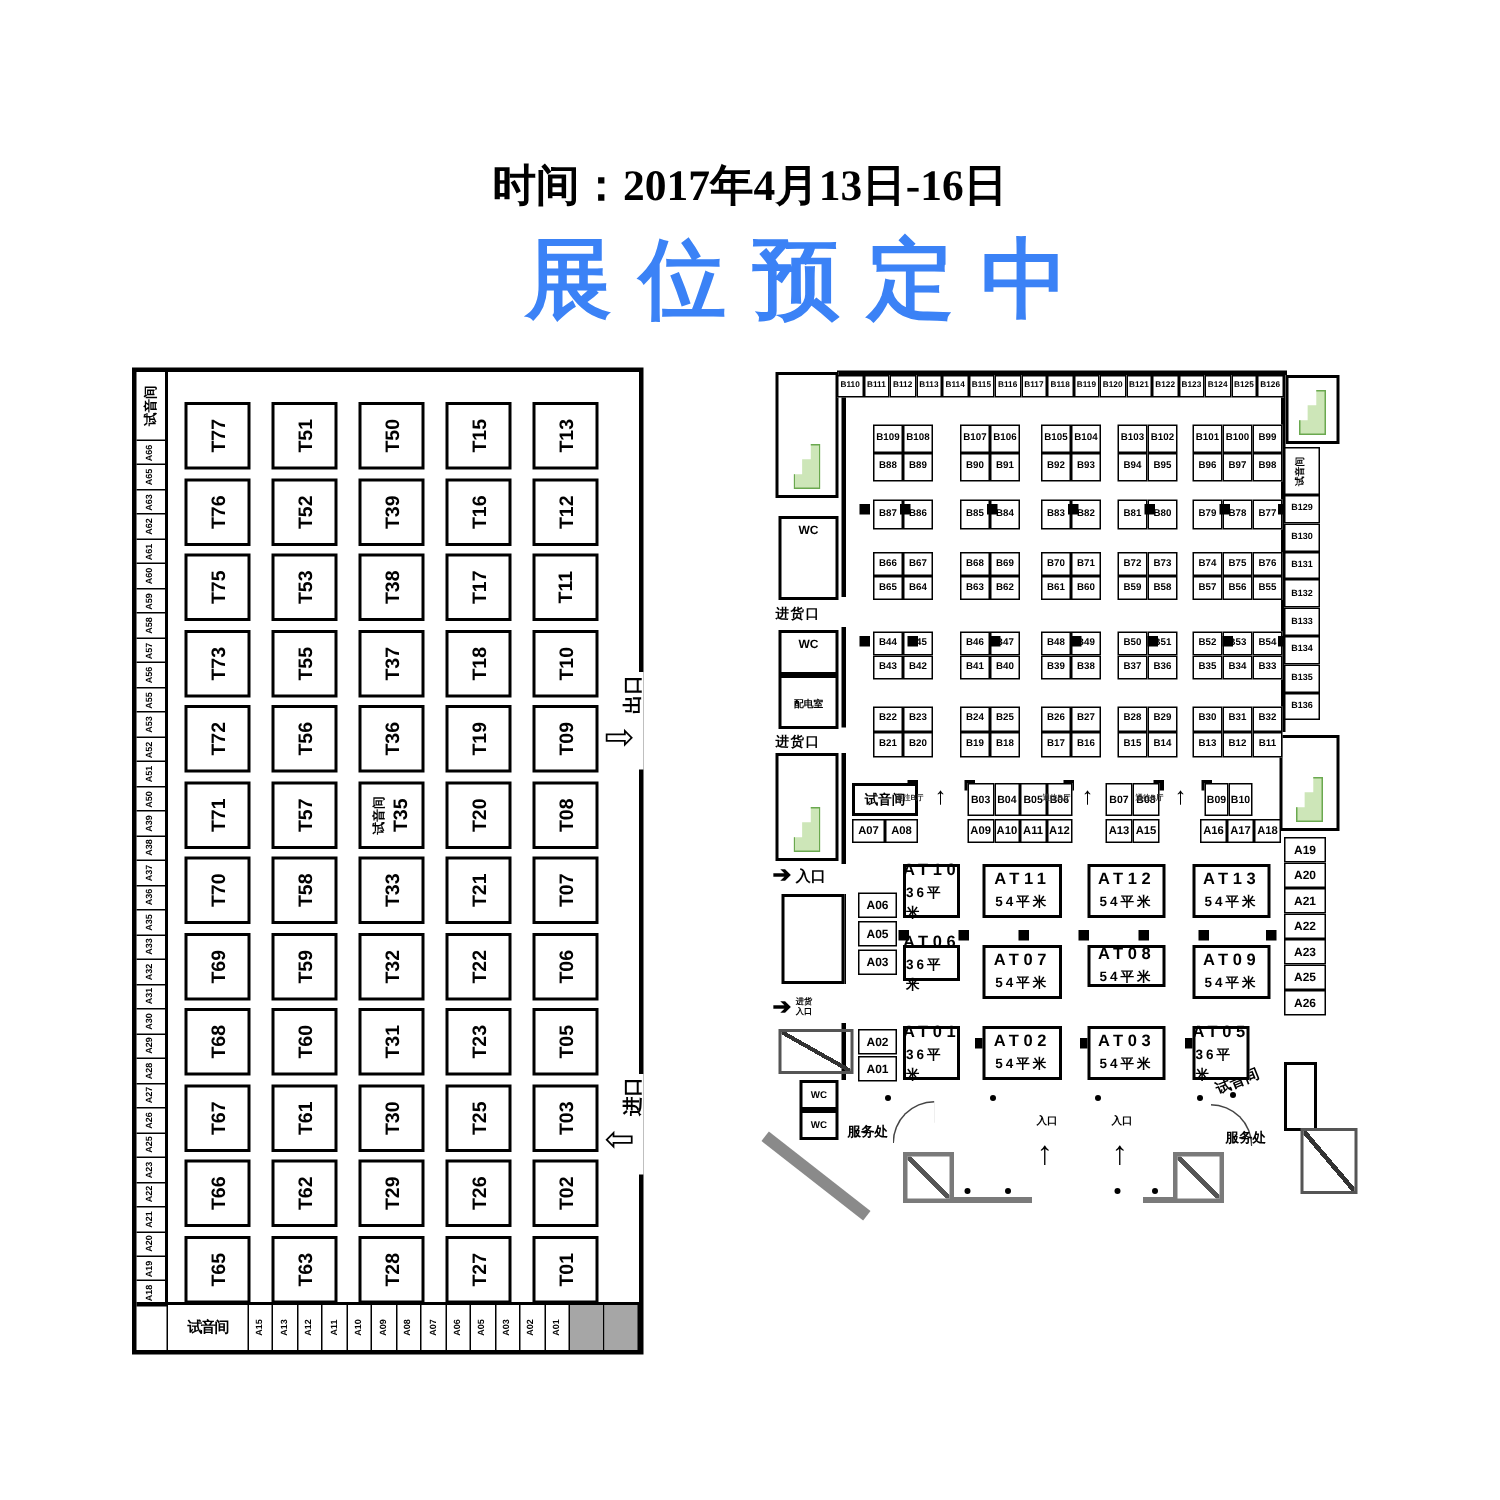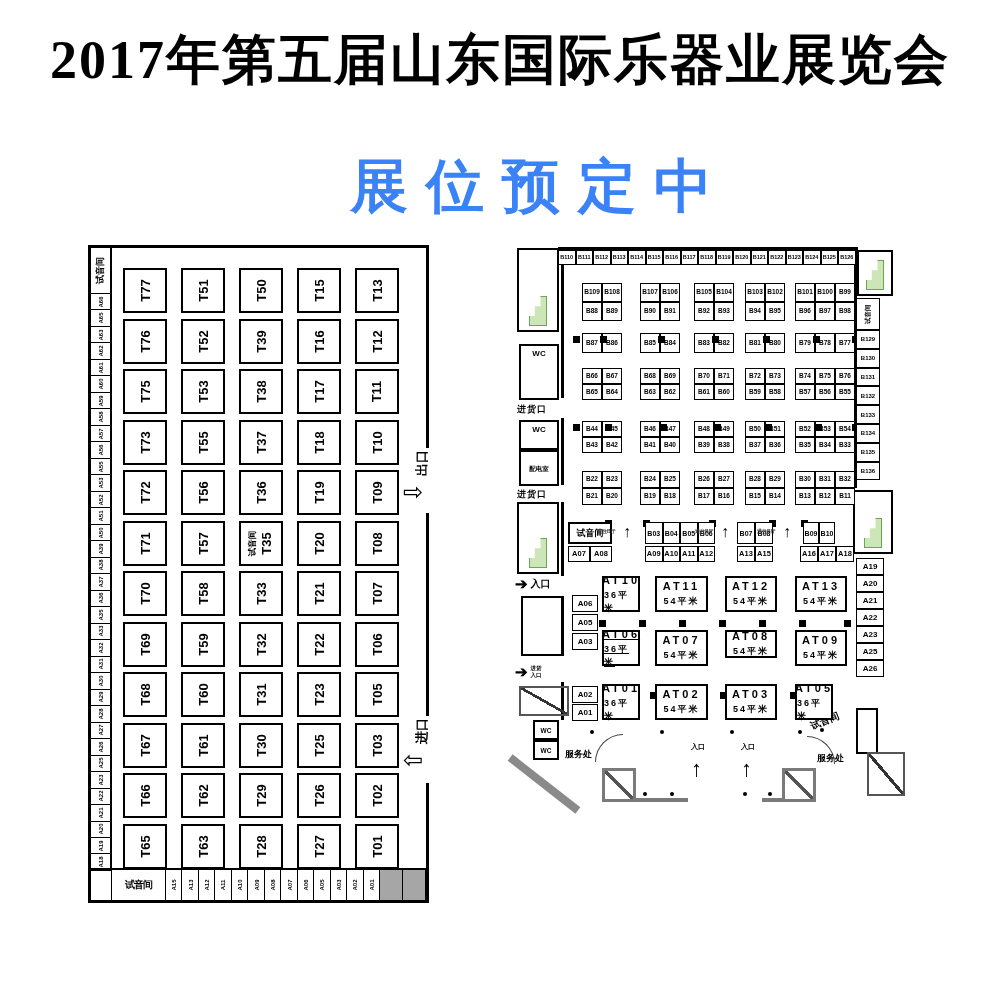--- a/index.html
+++ b/index.html
@@ -77,21 +77,21 @@
   #west-name{left:88px;top:908px;width:341px;font-size:29px;letter-spacing:5px;}
   #folk-name{left:560px;top:798px;width:300px;font-size:32px;letter-spacing:6px;}
   .footer{position:absolute;top:933px;left:0;width:1000px;display:flex;justify-content:center;gap:118px;
     font-weight:bold;font-size:46px;letter-spacing:12px;}
 </style>
 </head>
 <body>
 
 <div class="page">
 
-  <div class="hdr-title">2017年第五届山东国际乐器业展览会</div>
+  <div class="hdr-sub">时间：2017年4月13日-16日</div>
   <div class="hdr-banner" id="banner" style="color: #3b82f6; margin-left: 40px;">展位预定中</div>
 
   <div id="west-plan">
     <div id="west-left-strip">
         <div class="strip-head">
           <span class="rot">试音间</span>
         </div>
         <div class="acell">
           <span class="rot">A66</span>
         </div>
@@ -1022,21 +1022,21 @@
         <div class="at-size">54平米</div>
       </div>
       <div class="atbooth" style="left: 210px; top: 336px; width: 52px; height: 36px;">
         <div class="at-id">AT12</div>
         <div class="at-size">54平米</div>
       </div>
       <div class="atbooth" style="left: 280px; top: 336px; width: 52px; height: 36px;">
         <div class="at-id">AT13</div>
         <div class="at-size">54平米</div>
       </div>
-      <div class="atbooth" style="left: 87px; top: 390px; width: 38px; height: 36px; text-decoration: underline;">
+      <div class="atbooth" style="left: 87px; top: 390px; width: 38px; height: 24px;">
         <div class="at-id">AT06</div>
         <div class="at-size">36平米</div>
       </div>
       <div class="atbooth" style="left: 140px; top: 390px; width: 53px; height: 36px;">
         <div class="at-id">AT07</div>
         <div class="at-size">54平米</div>
       </div>
       <div class="atbooth" style="left: 210px; top: 390px; width: 52px; height: 28px;">
         <div class="at-id">AT08</div>
         <div class="at-size">54平米</div>

